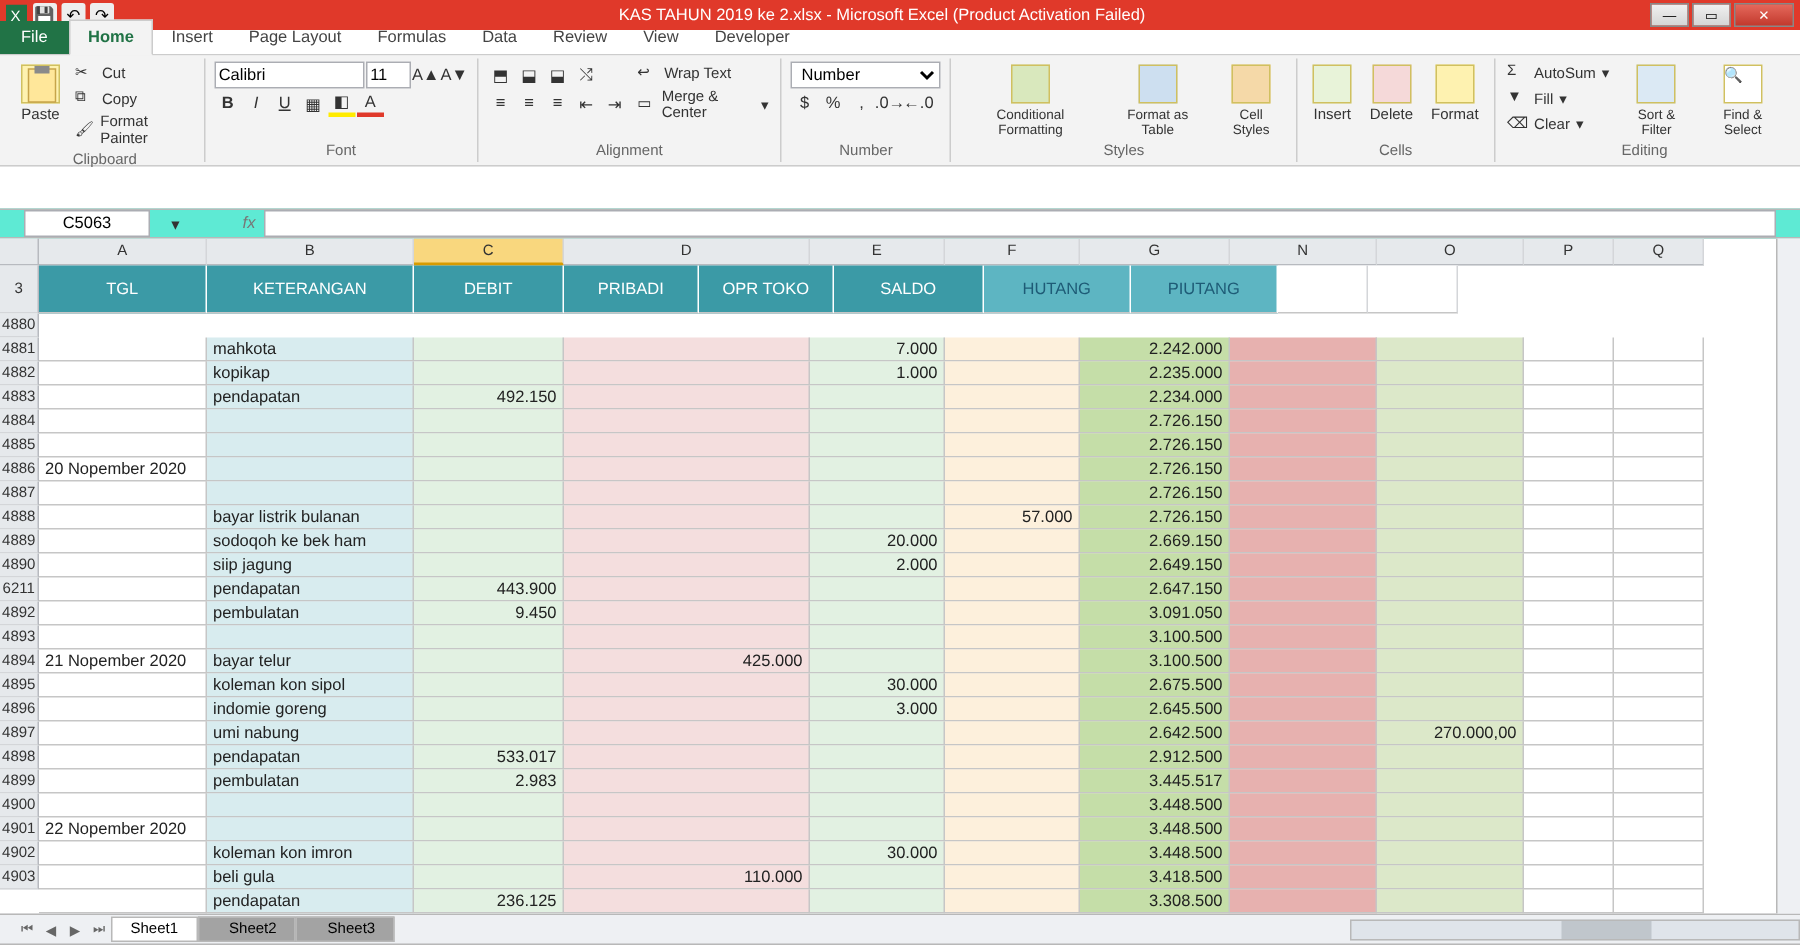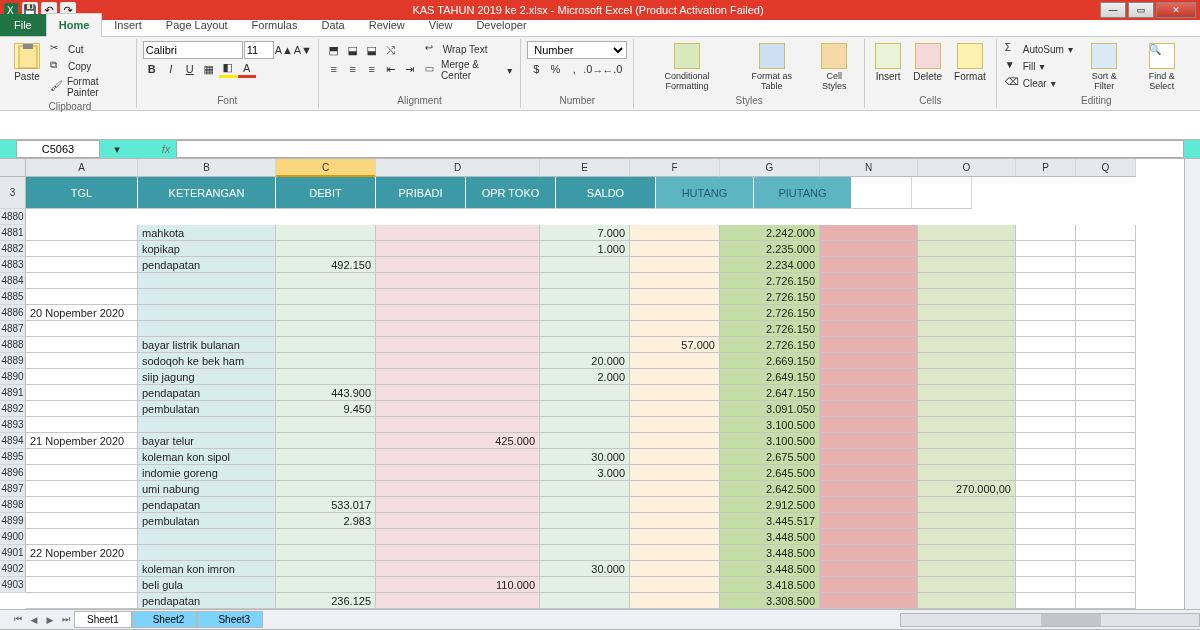--- a/index.html
+++ b/index.html
@@ -46,21 +46,21 @@
   .row { display:flex; height:16px; }
   .cell { border-right:1px solid #c6c6c6; border-bottom:1px solid #c6c6c6; font-size:11px; color:#222; padding:0 4px; display:flex; align-items:center; white-space:nowrap; overflow:hidden;}
   .header-row .cell { background:#3b9aa6; color:#fff; font-size:11px; justify-content:center; height:32px; border-right:1px solid #fff;}
   .header-row .cell.light { background:#5db5c2; color:#1e5b76;}
   .num { justify-content:flex-end; }
   .c-A { width:112px; } .c-B { width:138px;} .c-C { width:100px;} .c-D { width:164px;} .c-E { width:90px;} .c-F { width:90px;} .c-G { width:100px;} .c-N { width:98px;} .c-O { width:98px;} .c-P { width:60px;} .c-Q { width:60px;} .bg-B { background:#d8ecef;} .bg-C { background:#e2f1e2;} .bg-D { background:#f4dede;} .bg-E { background:#e2f1e2;} .bg-F { background:#fdf0dc;} .bg-G { background:#c5dea8;} .bg-N { background:#e7b1af;} .bg-O { background:#dce8c9;}
   .hdr-row { height:48px; }
   .sheet-tabs { height:20px; background:#eef0f3; border-top:1px solid #b8b8b8; display:flex;align-items:center; padding-left:10px; gap:0;}
   .navarrow { width:16px; height:16px; display:flex;align-items:center;justify-content:center; color:#666; font-size:9px; cursor:pointer;}
   .sheettab { padding:2px 12px; background:#fff; border:1px solid #b8b8b8; font-size:10px; cursor:pointer;}
-  .sheettab.inact { background:#7dd3fc;padding-left:20px; }
+  .sheettab.inact { background:#a3a3a3;padding-left:20px; }
   .statusbar { height:18px; background:#dfe4ea; border-top:1px solid #b8b8b8; display:flex;align-items:center; padding:0 18px; font-size:10px; color:#555; justify-content:space-between;}
   .zoom { display:flex;align-items:center; gap:4px;}
   .zoomslider { width:80px; height:4px; background:#aaa; border-radius:2px; position:relative;}
   .zoomslider .thumb { position:absolute; left:38px; top:-3px; width:8px;height:10px;background:#666;}
   svg { display:block; }
 </style>
 </head>
 <body>
 
 <div class="titlebar">
@@ -271,21 +271,21 @@
         <div class="rowhdr">4881</div>
         <div class="rowhdr">4882</div>
         <div class="rowhdr">4883</div>
         <div class="rowhdr">4884</div>
         <div class="rowhdr">4885</div>
         <div class="rowhdr">4886</div>
         <div class="rowhdr">4887</div>
         <div class="rowhdr">4888</div>
         <div class="rowhdr">4889</div>
         <div class="rowhdr">4890</div>
-        <div class="rowhdr">4891</div>
+        <div class="rowhdr">6211</div>
         <div class="rowhdr">4892</div>
         <div class="rowhdr">4893</div>
         <div class="rowhdr">4894</div>
         <div class="rowhdr">4895</div>
         <div class="rowhdr">4896</div>
         <div class="rowhdr">4897</div>
         <div class="rowhdr">4898</div>
         <div class="rowhdr">4899</div>
         <div class="rowhdr">4900</div>
         <div class="rowhdr">4901</div>

